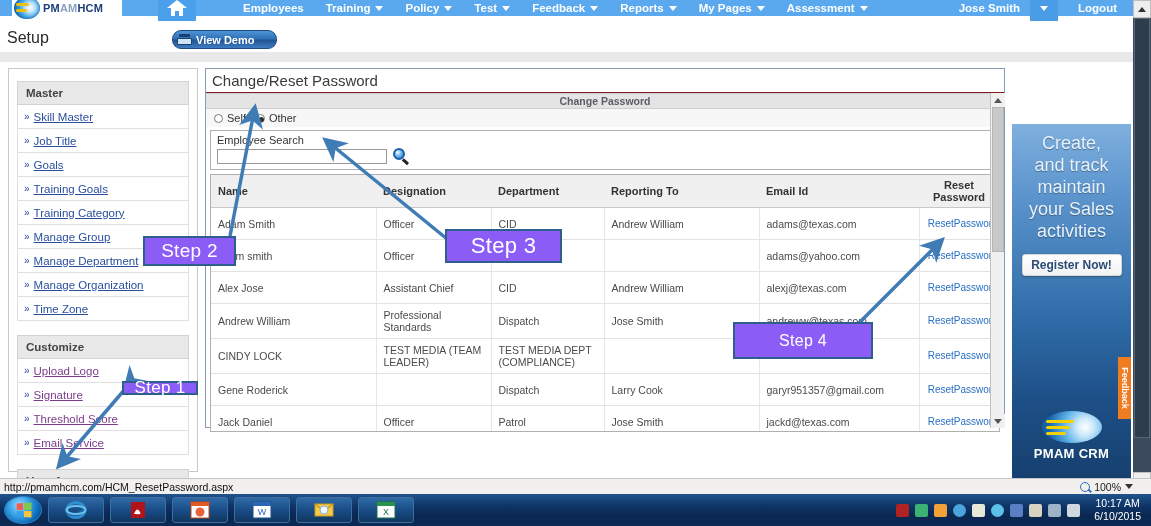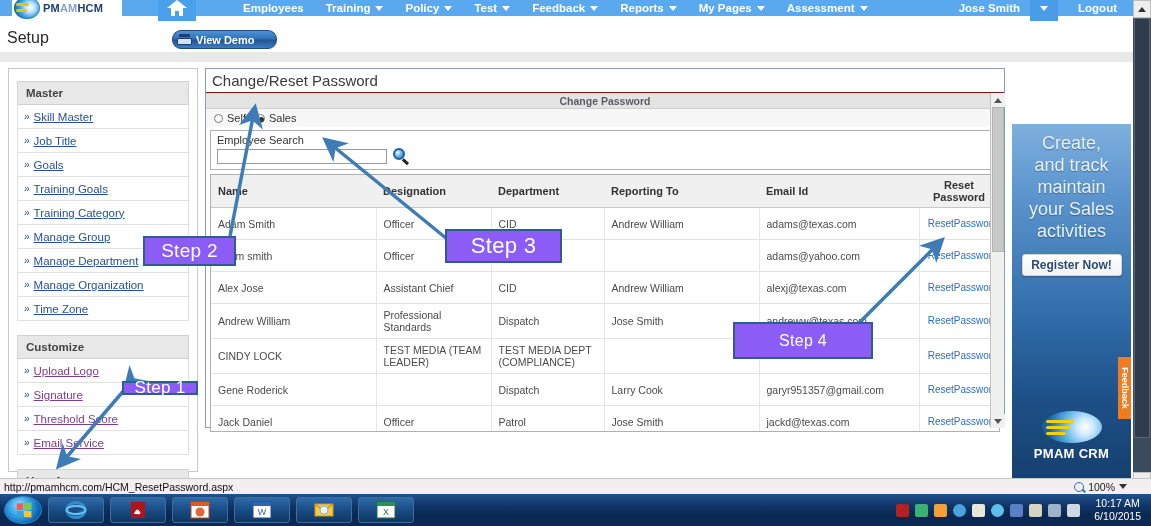--- a/index.html
+++ b/index.html
@@ -350,21 +350,21 @@
 
   
   .statusbar {
     position:absolute; left:0; top:478px; width:1151px; height:16px;
     background:#f1f0ee; border-top:1px solid #c6c6c6;
     display:flex; align-items:center;
   }
   .status-url { font-size:10.5px; color:#111; padding-left:4px; }
   .zoomlevel {
     margin-left:auto; display:flex; align-items:center; gap:4px;
-    padding-right:24px; font-size:10.5px; color:#222;
+    padding-right:18px; font-size:10.5px; color:#222;
   }
   .zoom-mag { width:10px;height:10px;border:1.5px solid #2a6fc4;border-radius:50%;position:relative;}
   .zoom-mag::after{content:"";position:absolute;left:7px;top:7px;width:4px;height:1.5px;background:#2a6fc4;transform:rotate(45deg);}
   .zcaret { width:0;height:0;border-left:4px solid transparent;border-right:4px solid transparent;border-top:5px solid #333; }
 
   
   .taskbar {
     position:absolute; left:0; top:494px; width:1151px; height:32px;
     background: linear-gradient(to bottom, #1e4f86 0%, #0d2e57 38%, #0a2banything 60%, #09254a 100%);
     background: linear-gradient(to bottom, #20538c 0%, #0e3365 40%, #0a2750 70%, #0b2a55 100%);
@@ -572,21 +572,21 @@
     </div>
 
     <div class="card">
       <div class="card-title">Change/Reset Password</div>
       <div class="section-head">Change Password</div>
 
       <div class="radio-row">
         <span class="radio"></span>
         <label>Self</label>
         <span class="radio checked" style="margin-left:6px;"></span>
-        <label>Sales</label>
+        <label>Other</label>
       </div>
 
       <div class="searchbox">
         <div class="searchlabel">Employee Search</div>
         <div class="searchrow">
           <input class="searchinput" type="text" value="" placeholder="" style="">
           <span class="mag">
               <i class="glass"></i>
               <i class="handle"></i>
             </span>

